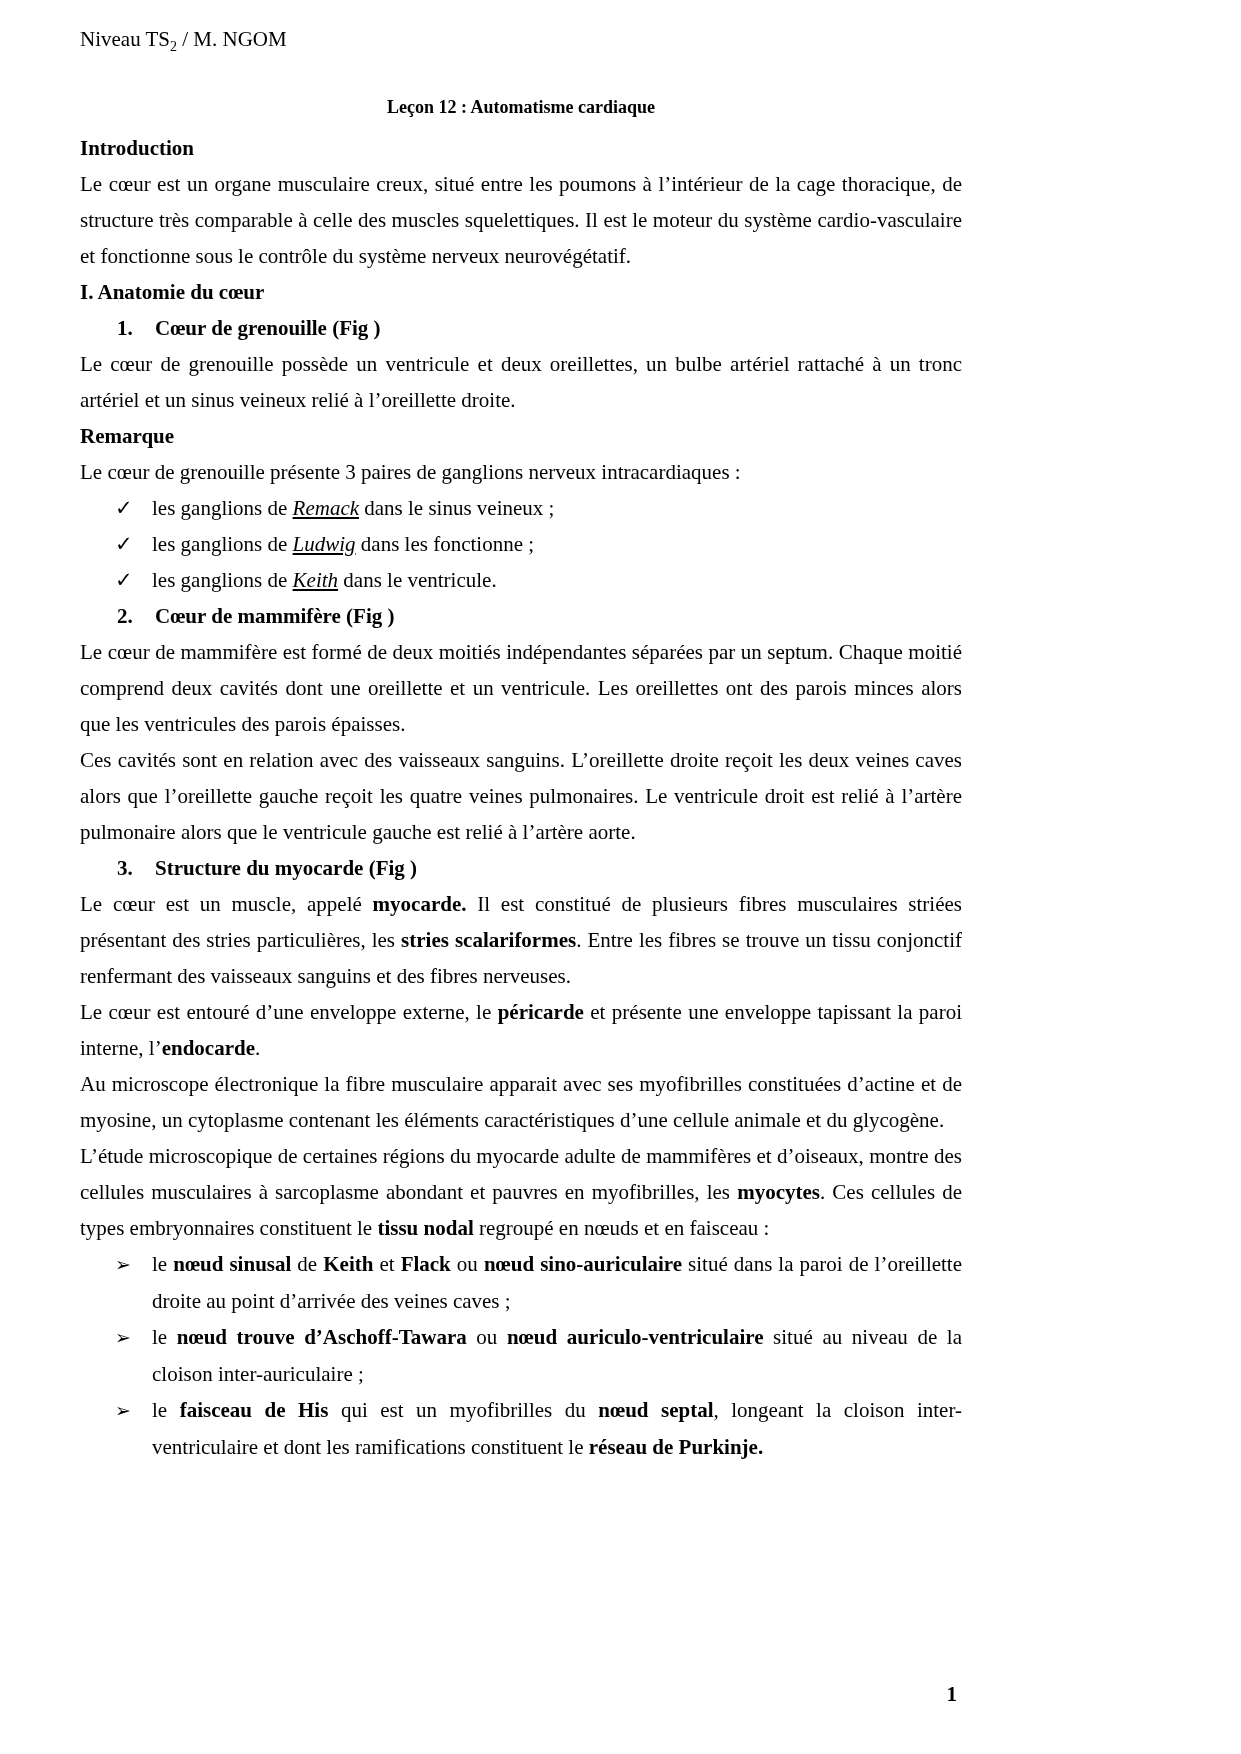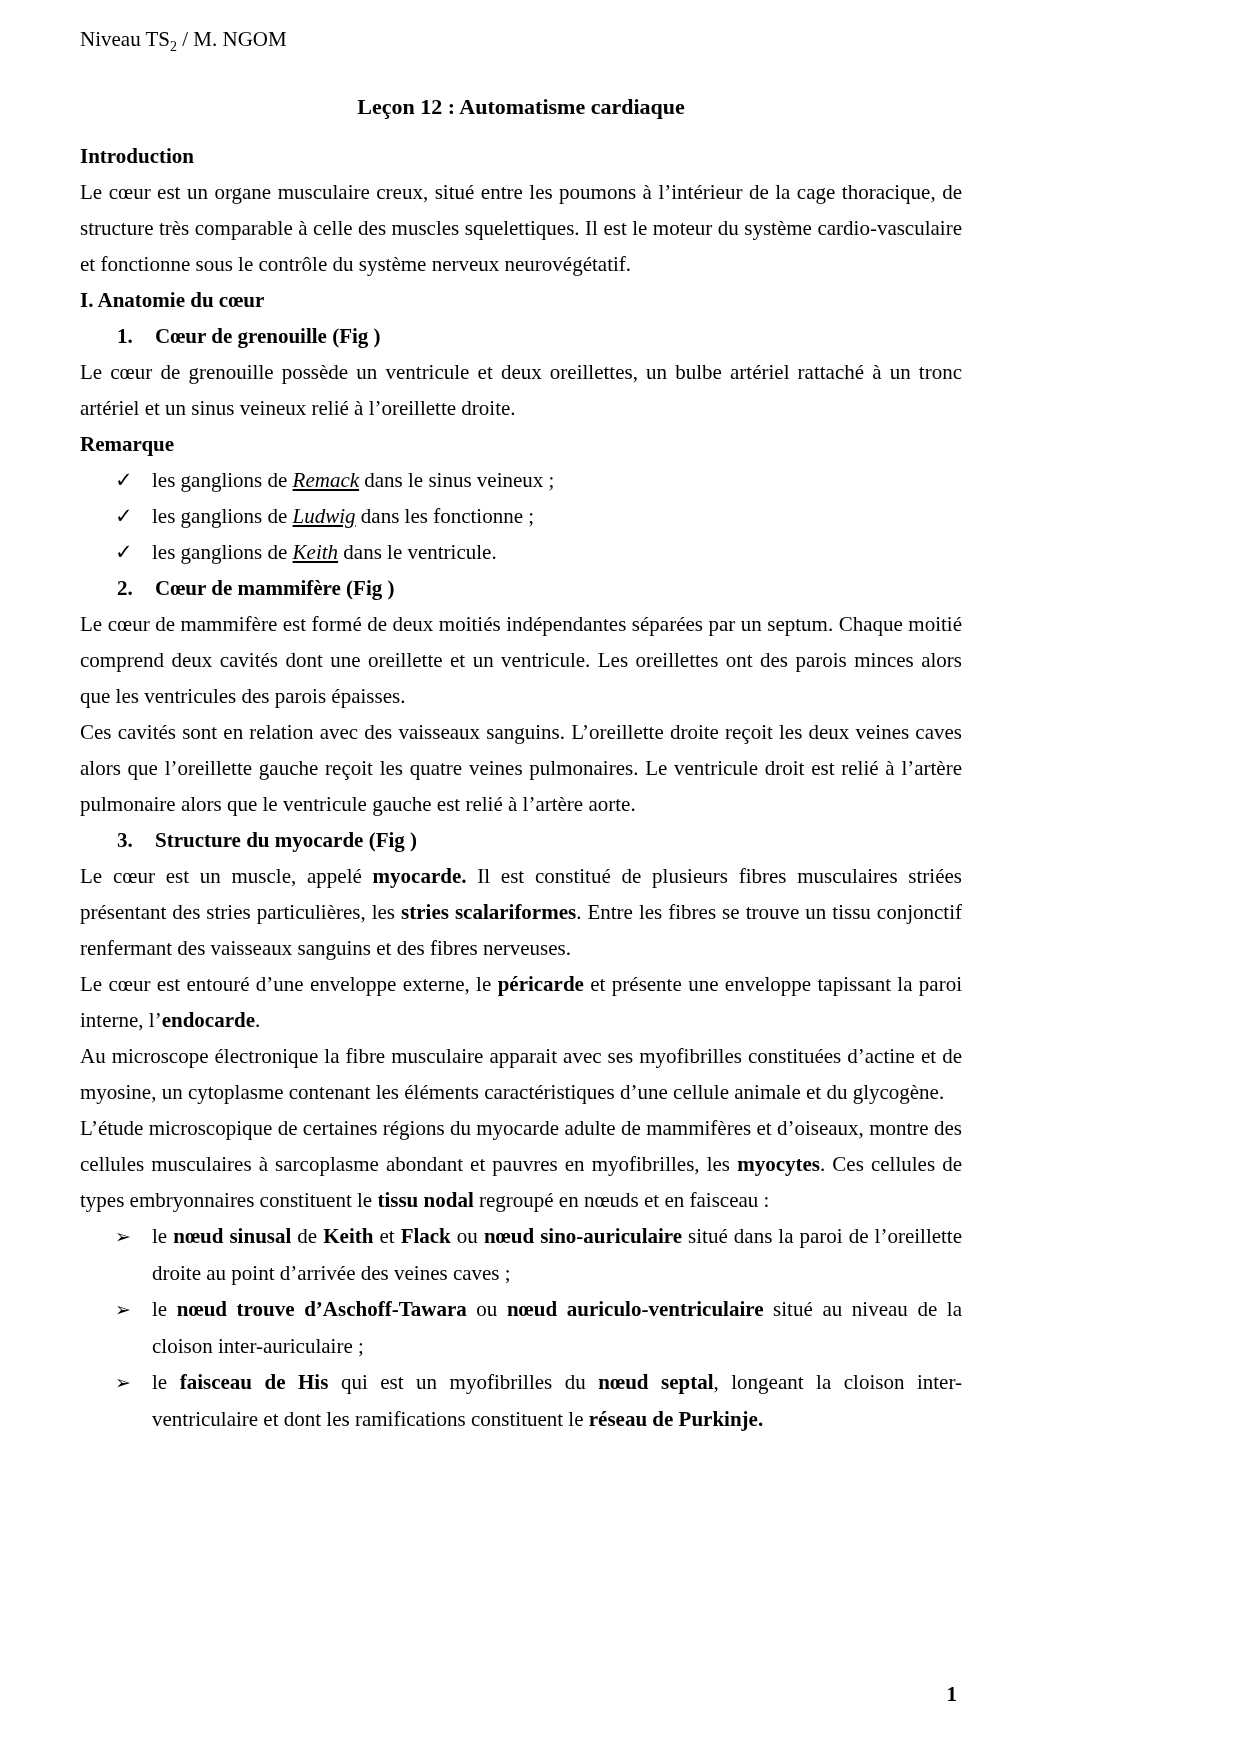--- a/index.html
+++ b/index.html
@@ -19,27 +19,27 @@
   }
   .margins { padding: 0 80px; }
   .doc-header {
     padding-top: 24px;
     font-size: 21px;
     line-height: 30px;
   }
   .doc-header sub { font-size: 14px; }
   .lesson-title {
     margin-top: 30px;
-    font-size: 22px;
+    font-size: 18px;
     font-weight: bold;
     text-align: center;
     line-height: 30px;
   }
   .content {
-    margin-top: 16px;
+    margin-top: 8px;
     font-size: 21px;
     line-height: 36px;
   }
   .para, .list-item { text-align: justify; }
   .b { font-weight: bold; }
   .i { font-style: italic; text-decoration: underline; }
   .heading { font-weight: bold; }
   .num-heading { font-weight: bold; padding-left: 37px; }
   .num { display: inline-block; width: 38px; }
   .list-item { padding-left: 72px; text-indent: -37px; }
@@ -60,20 +60,21 @@
   <div class="margins">
     <div class="doc-header"><span>Niveau TS</span><sub>2</sub><span> / M. NGOM</span></div>
     <div class="lesson-title">Leçon 12 : Automatisme cardiaque</div>
     <div class="content" id="content">
         <div class="heading"><span class="b">Introduction</span></div>
         <div class="para"><span>Le cœur est un organe musculaire creux, situé entre les poumons à l’intérieur de la cage thoracique, de structure très comparable à celle des muscles squelettiques. Il est le moteur du système cardio-vasculaire et fonctionne sous le contrôle du système nerveux neurovégétatif.</span></div>
         <div class="heading"><span class="b">I. Anatomie du cœur</span></div>
         <div class="num-heading"><span class="num">1.</span><span class="b">Cœur de grenouille (Fig )</span></div>
         <div class="para"><span>Le cœur de grenouille possède un ventricule et deux oreillettes, un bulbe artériel rattaché à un tronc artériel et un sinus veineux relié à l’oreillette droite.</span></div>
         <div class="heading"><span class="b">Remarque</span></div>
+        <div class="para"><span>Le cœur de grenouille présente 3 paires de ganglions nerveux intracardiaques :</span></div>
         <div class="list-item"><span class="marker">✓</span><span>les ganglions de </span><span class="i">Remack</span><span> dans le sinus veineux ;</span></div>
         <div class="list-item"><span class="marker">✓</span><span>les ganglions de </span><span class="i">Ludwig</span><span> dans les fonctionne ;</span></div>
         <div class="list-item"><span class="marker">✓</span><span>les ganglions de </span><span class="i">Keith</span><span> dans le ventricule.</span></div>
         <div class="num-heading"><span class="num">2.</span><span class="b">Cœur de mammifère (Fig )</span></div>
         <div class="para"><span>Le cœur de mammifère est formé de deux moitiés indépendantes séparées par un septum. Chaque moitié comprend deux cavités dont une oreillette et un ventricule. Les oreillettes ont des parois minces alors que les ventricules des parois épaisses.</span></div>
         <div class="para"><span>Ces cavités sont en relation avec des vaisseaux sanguins. L’oreillette droite reçoit les deux veines caves alors que l’oreillette gauche reçoit les quatre veines pulmonaires. Le ventricule droit est relié à l’artère pulmonaire alors que le ventricule gauche est relié à l’artère aorte.</span></div>
         <div class="num-heading"><span class="num">3.</span><span class="b">Structure du myocarde (Fig )</span></div>
         <div class="para"><span>Le cœur est un muscle, appelé </span><span class="b">myocarde.</span><span> Il est constitué de plusieurs fibres musculaires striées présentant des stries particulières, les </span><span class="b">stries scalariformes</span><span>. Entre les fibres se trouve un tissu conjonctif renfermant des vaisseaux sanguins et des fibres nerveuses.</span></div>
         <div class="para"><span>Le cœur est entouré d’une enveloppe externe, le </span><span class="b">péricarde</span><span> et présente une enveloppe tapissant la paroi interne, l’</span><span class="b">endocarde</span><span>.</span></div>
         <div class="para"><span>Au microscope électronique la fibre musculaire apparait avec ses myofibrilles constituées d’actine et de myosine, un cytoplasme contenant les éléments caractéristiques d’une cellule animale et du glycogène.</span></div>

